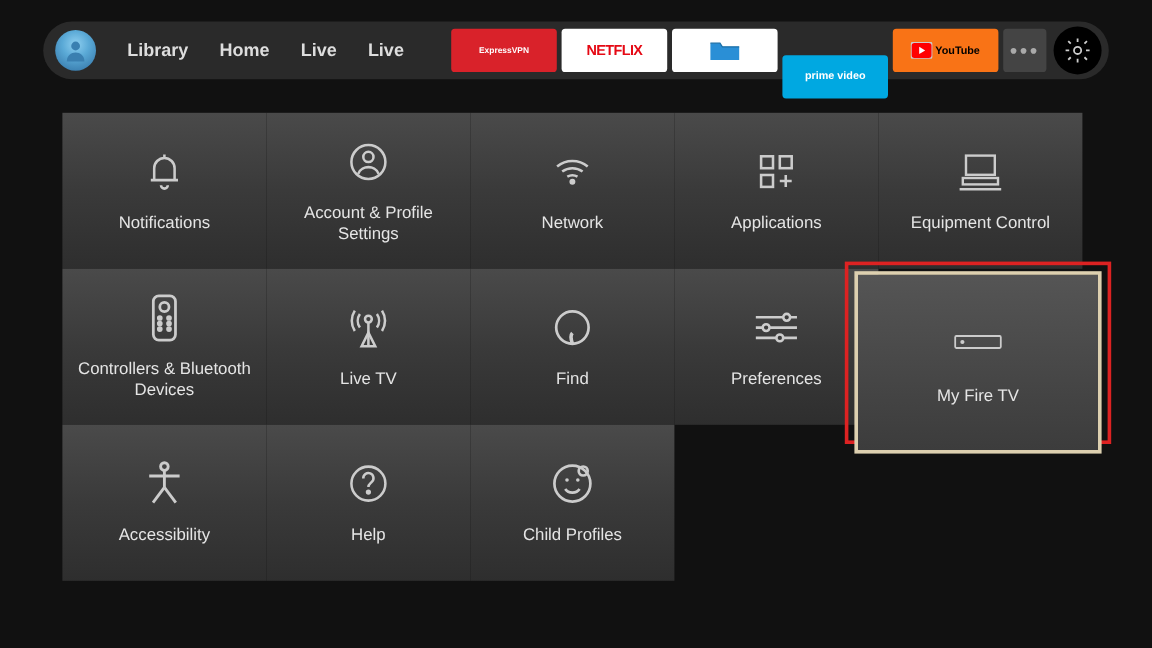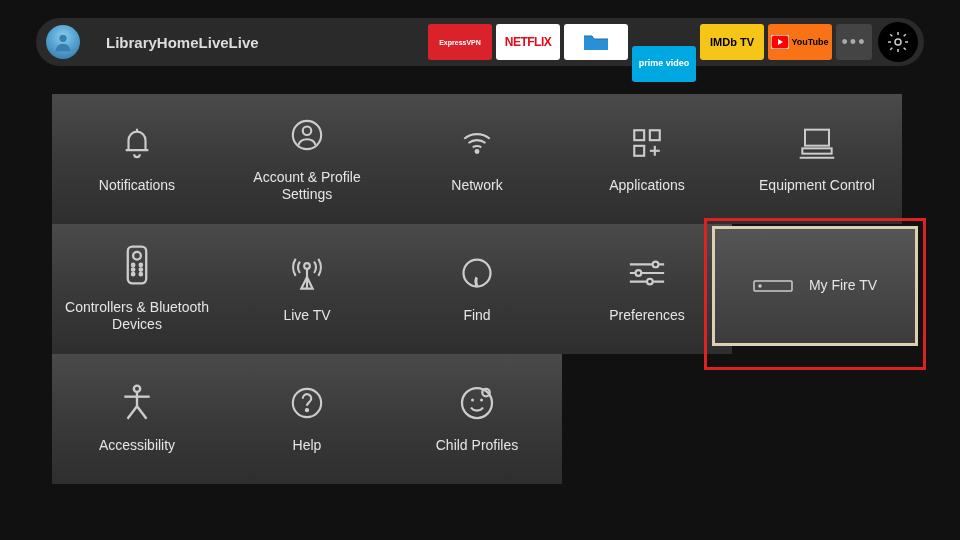--- a/index.html
+++ b/index.html
@@ -14,26 +14,26 @@
     align-items: center;
     padding: 0 6px 0 10px;
     gap: 8px;
   }
   .profile-circle {
     width: 34px; height: 34px; border-radius: 50%;
     background: radial-gradient(circle at 50% 35%, #8fcff0 0%, #5aa9d6 40%, #2e6ea1 100%);
     display:flex; align-items:center; justify-content:center;
     flex-shrink:0;
   }
-  .nav-links { display:flex; margin-left: 18px; }
+  .nav-links { display:flex; gap: 26px; margin-left: 18px; }
   .nav-link { font-size: 15px; color: #ddd; font-weight: 600; cursor:pointer; }
   .spacer { flex: 1; }
   .app-tiles { display:flex; gap:4px; align-items:center; }
   .app-tile {
-    width: 64px; height: 36px; border-radius: 3px;
+    width: 88px; height: 36px; border-radius: 3px;
     display:flex; align-items:center; justify-content:center;
     font-size: 10px; font-weight: bold; color:#fff;
     flex-shrink:0; cursor:pointer;
   }
   .app-tile.express { background:#d9222a; }
   .app-tile.netflix { background:#fff; color:#e50914; font-size:12px; letter-spacing:-0.5px;}
   .app-tile.es { background:#fff; }
   .app-tile.prime { background:#00a8e1; color:#fff; font-size:9px; text-align:center; line-height:1.1;margin-top:43px;}
   .app-tile.imdb { background:#f5c518; color:#000; font-size:11px;}
   .app-tile.youtube { background:#f97316; color:#000; font-size:10px;}
@@ -70,24 +70,24 @@
   }
   .selected-highlight {
     position:absolute;
     left: -28px; top: -6px;
     width: 222px; height: 152px;
     border: 3px solid #d22; pointer-events:none;
   }
   .selected-inner {
     position:absolute;
     left: -20px; top: 2px;
-    width: 206px; height: 120px;
+    width: 206px; height: 152px;
     background: linear-gradient(to bottom, #555 0%, #3c3c3c 100%);
     border: 3px solid #ddd0b0;
-    display:flex; flex-direction:row; align-items:center; justify-content:center; gap:16px;
+    display:flex; flex-direction:column; align-items:center; justify-content:center; gap:16px;
   }
   
   svg { stroke:#ccc; fill:none; stroke-width:1.5; }
 </style>
 </head>
 <body>
 
 <div class="topbar">
   <div class="profile-circle">
     <svg width="22" height="22" viewBox="0 0 24 24">
@@ -107,21 +107,20 @@
         <span style="font-size:7px">ExpressVPN</span>
       </div>
     <div class="app-tile netflix">NETFLIX</div>
     <div class="app-tile es">
       <svg width="30" height="24" viewBox="0 0 30 24">
           <path d="M3 6h8l2 3h14v11H3z" fill="#2a8fd6" stroke="none"></path>
           <path d="M3 6h8l2 3h14" stroke="#1a6fa6" stroke-width="1"></path>
         </svg>
     </div>
     <div class="app-tile prime">prime video</div>
-    <div class="app-tile imdb">IMDb TV</div>
     <div class="app-tile youtube">
       <svg width="18" height="14" viewBox="0 0 18 14" style="margin-right:2px">
           <rect width="18" height="14" rx="3" fill="#f00"></rect>
           <path d="M7 4l5 3-5 3z" fill="#fff" stroke="none"></path>
         </svg>
         <span style="font-size:9px;color:#000">YouTube</span>
     </div>
     <div class="more-btn">•••</div>
     <div class="gear-btn">
       <svg width="24" height="24" viewBox="0 0 24 24" stroke="#fff" stroke-width="2">

